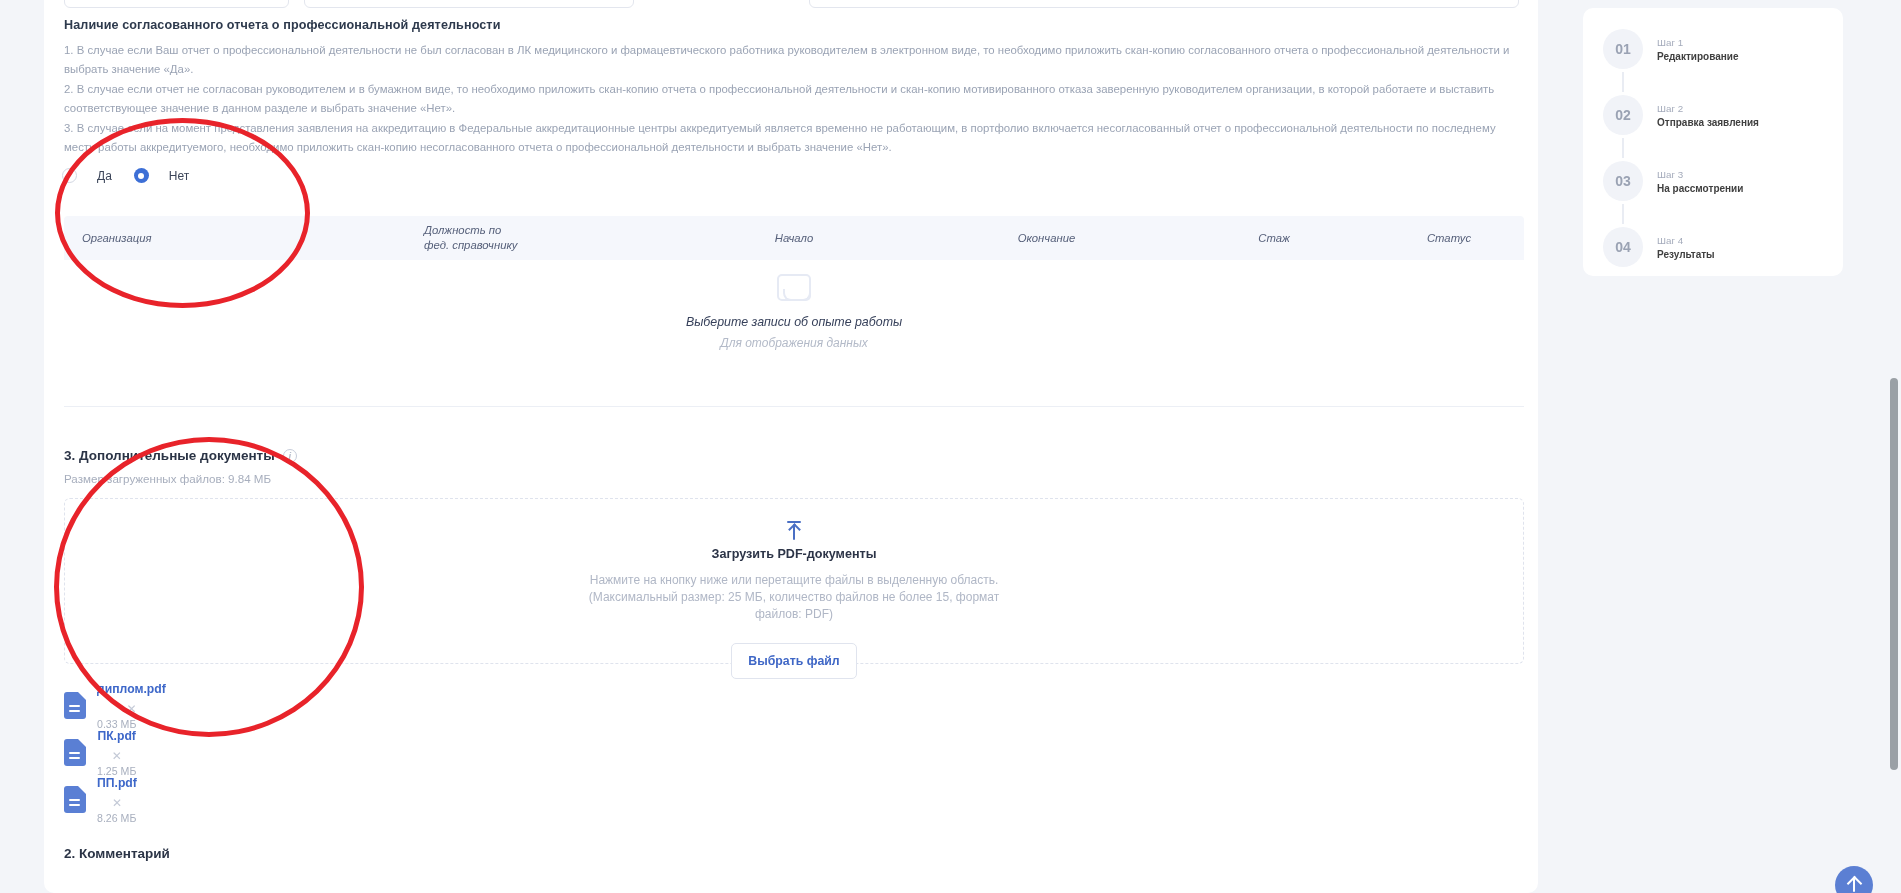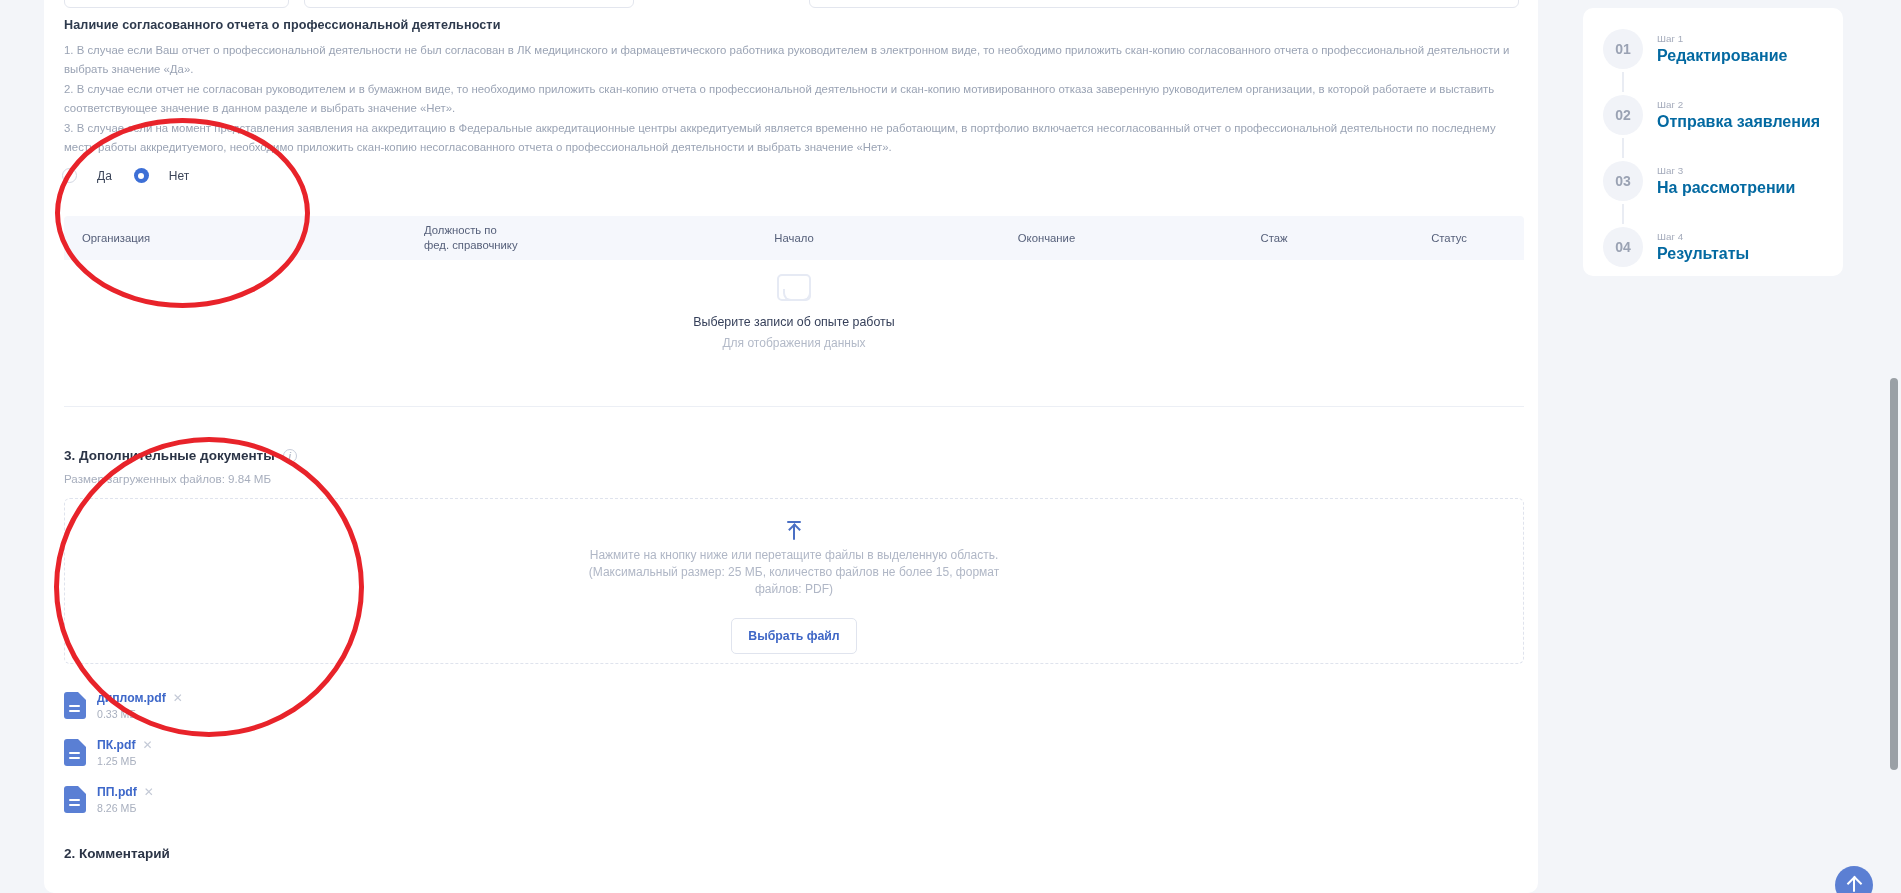--- a/index.html
+++ b/index.html
@@ -97,20 +97,21 @@
     border-radius: 50%;
     background: #fff;
   }
   .rlabel { font-size: 12px; color: #3b4458; }
 
   
   .tbl {
     position: absolute;
     left: 20px; top: 228px;
     width: 1460px;
+    font-style: italic;
   }
   .tbl-head {
     display: flex;
     background: #f5f7fc;
     border-radius: 4px 4px 0 0;
     height: 44px;
     align-items: center;
   }
   .th {
     font-size: 11.3px;
@@ -256,21 +257,21 @@
   }
   .file-ic::after {
     content:"";
     position:absolute; left:5px; top:13px;
     width:11px; height:2px;
     background:#ffffff;
     box-shadow: 0 5px 0 0 #ffffff;
     border-radius:1px;
   }
   .file-meta { display:flex; flex-direction: column; gap:3px; }
-  .file-top { display:flex; align-items:center; gap:7px; }
+  .file-top { display:flex; align-items:center; gap:7px;flex-direction:column; }
   .file-name { font-size: 12.2px; color: #3d67c9; font-weight: 700; }
   .file-x { color: #c3c9d6; font-size: 12px; cursor: pointer; line-height: 1; }
   .file-size { font-size: 10.6px; color: #a9b0bf; }
 
   
   .s4-title {
     position: absolute;
     left: 20px; top: 858px;
     font-size: 13.5px;
     font-weight: 700;
@@ -293,21 +294,21 @@
     border-radius: 50%;
     background: #f1f3f8;
     color: #9aa2b3;
     font-size: 14px;
     font-weight: 700;
     display: flex; align-items: center; justify-content: center;
     flex: none;
   }
   .step-txt { margin-left: 14px; }
   .step-small { font-size: 9.8px; color: #a4abbb; margin-bottom: 3px; }
-  .step-big { font-size: 16px; font-weight: 700; color: #0369a1; }
+  .step-big { font-size: 10px; font-weight: 700; color: #404040; }
   .step-line {
     width: 2px; height: 20px;
     background: #e9ecf3;
     margin: 0 0 0 39px;
   }
 
   
   .redcircle {
     position: absolute;
     border: 5px solid #e8232a;
@@ -411,20 +412,21 @@
       <span class="info-i">i</span>
     </div>
     <div class="s3-size">Размер загруженных файлов: 9.84 МБ</div>
 
     <div class="dropzone">
       <div class="dz-icon">
         <span class="cap"></span>
           <span class="bar"></span>
           <span class="arw"></span>
       </div>
+      <div class="dz-title">Загрузить PDF-документы</div>
       <div class="dz-sub">
         <div>Нажмите на кнопку ниже или перетащите файлы в выделенную область.</div>
         <div>(Максимальный размер: 25 МБ, количество файлов не более 15, формат</div>
         <div>файлов: PDF)</div>
       </div>
       <button class="dz-btn">Выбрать файл</button>
     </div>
 
     <div class="files">
       <div class="file-row">

